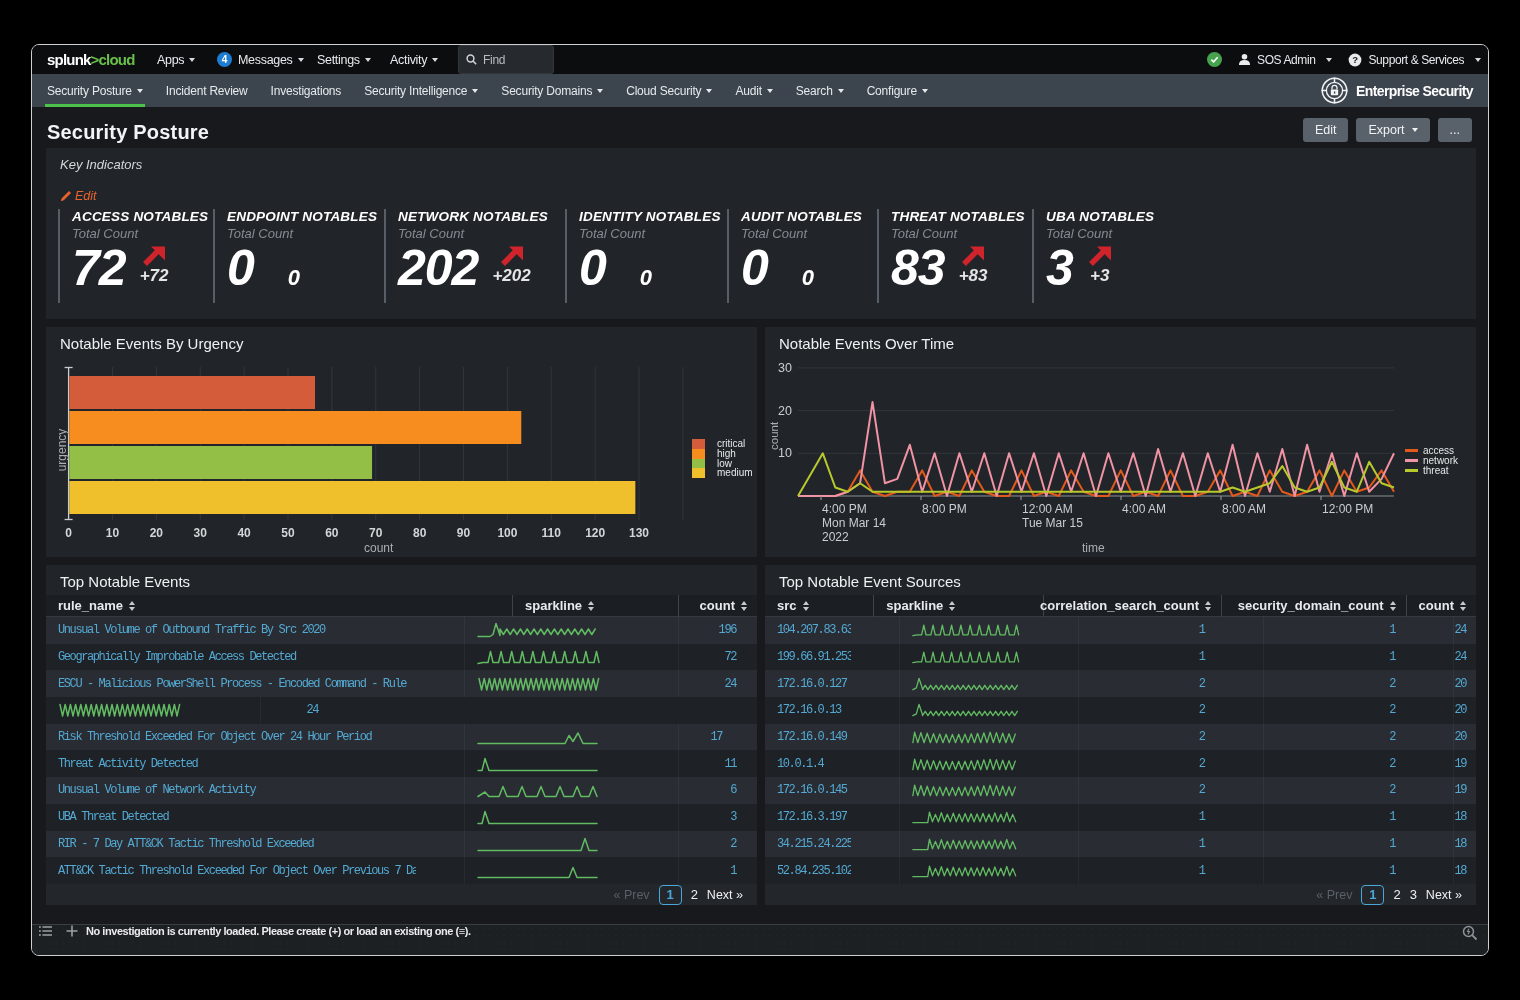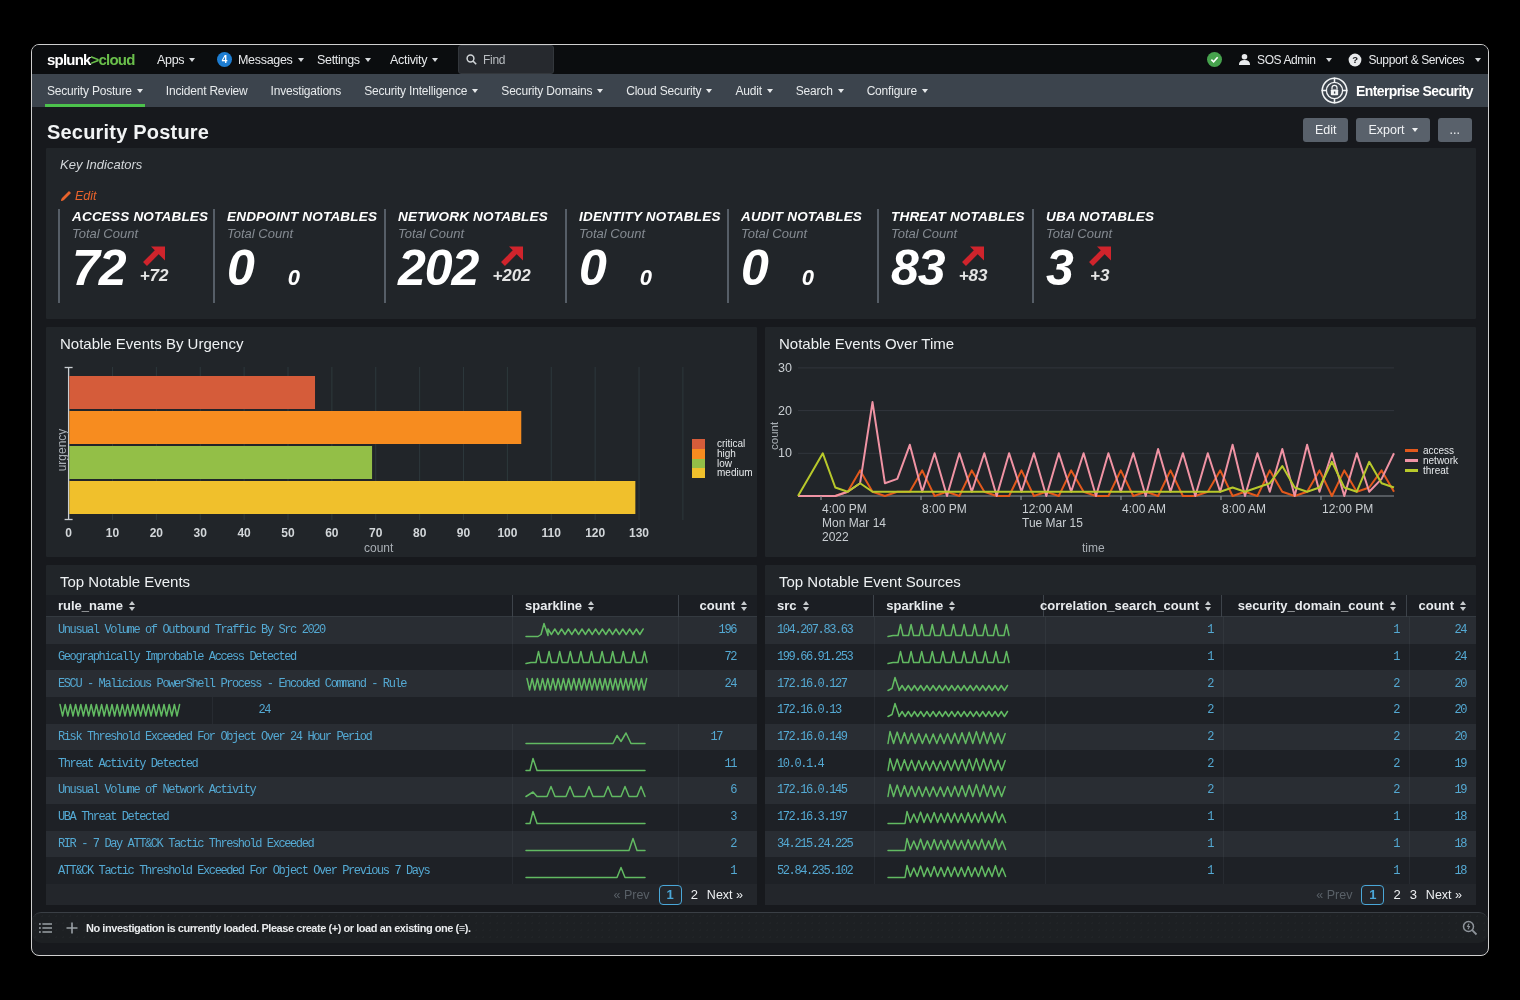--- a/index.html
+++ b/index.html
@@ -80,40 +80,40 @@
   .thead { display:flex; height:22px; margin-top:4px; background:#1b1e23; border-bottom:1px solid #343a40;
     align-items:center; color:#e8ebee; font-size:13px; font-weight:bold; }
   .th { display:flex; align-items:center; height:22px; padding:0 10px 0 12px; }
   .th + .th { border-left:1px solid #3d434a; }
   .th.num { justify-content:flex-end; }
   .sorticon { display:inline-flex; flex-direction:column; gap:2px; margin-left:6px; }
   .sorticon i { display:block; width:0; height:0; border-left:3.5px solid transparent; border-right:3.5px solid transparent; }
   .sorticon .up { border-bottom:4px solid #c6cacd; }
   .sorticon .dn { border-top:4px solid #c6cacd; }
   .tbody { flex:0 0 auto; }
-  .tr { display:flex; height:26.7px; align-items:center; }
+  .tr { display:flex; height:26.7px; align-items:center;gap:48px; }
   .tr:nth-child(odd) { background:#292d33; }
   .tr:nth-child(even) { background:#1e2126; }
   .td { height:100%; display:flex; align-items:center; padding:0 10px 0 12px;
     font-family:"Liberation Mono","DejaVu Sans Mono",monospace; font-size:12px; letter-spacing:-1.4px;
     color:#54a9d3; white-space:nowrap; overflow:hidden; }
   .td + .td { border-left:1px solid rgba(130,140,150,0.10); }
   .td.num { justify-content:flex-end; }
   .pager { height:21px; background:#23262b; display:flex; align-items:center; justify-content:flex-end;
     gap:9px; padding-right:14px; margin-top:0.5px; }
   .pg-prev { color:#596067; font-size:12.5px; }
   .pg-cur { width:23px; height:20px; border:1.6px solid #4aa7d8; border-radius:4px; color:#4aa7d8;
     font-size:13px; font-weight:bold; display:flex; align-items:center; justify-content:center; }
   .pg-num { color:#eef0f2; font-size:13px; }
   .pg-next { color:#eef0f2; font-size:12.5px; }
 
   
-  .invbar { position:absolute; left:0; right:0; bottom:12px; height:31px; background:#1d2023;
-    border-top:1px solid #3a3f45; display:flex; align-items:center; color:#e9ebed; font-size:12px;
-    background-image:radial-gradient(rgba(255,255,255,0.02) 1px, transparent 1px); background-size:7px 7px;border-radius:9px; }
+  .invbar { position:absolute; left:0; right:0; bottom:0; height:31px; background:#1d2023;
+    border-top:1px solid #3a3f45; display:flex; align-items:flex-start; color:#e9ebed; font-size:12px;
+    background-image:radial-gradient(rgba(255,255,255,0.02) 1px, transparent 1px); background-size:7px 7px; }
   .invbar .txt { margin-left:8px; font-weight:bold; font-size:11px; letter-spacing:-0.45px; }
   .inv-icon { margin-left:7px; display:flex; align-items:center; }
   .inv-search { position:absolute; right:10px; }
 </style>
 </head>
 <body>
 
 <div class="frame">
 
   <div class="topnav">

